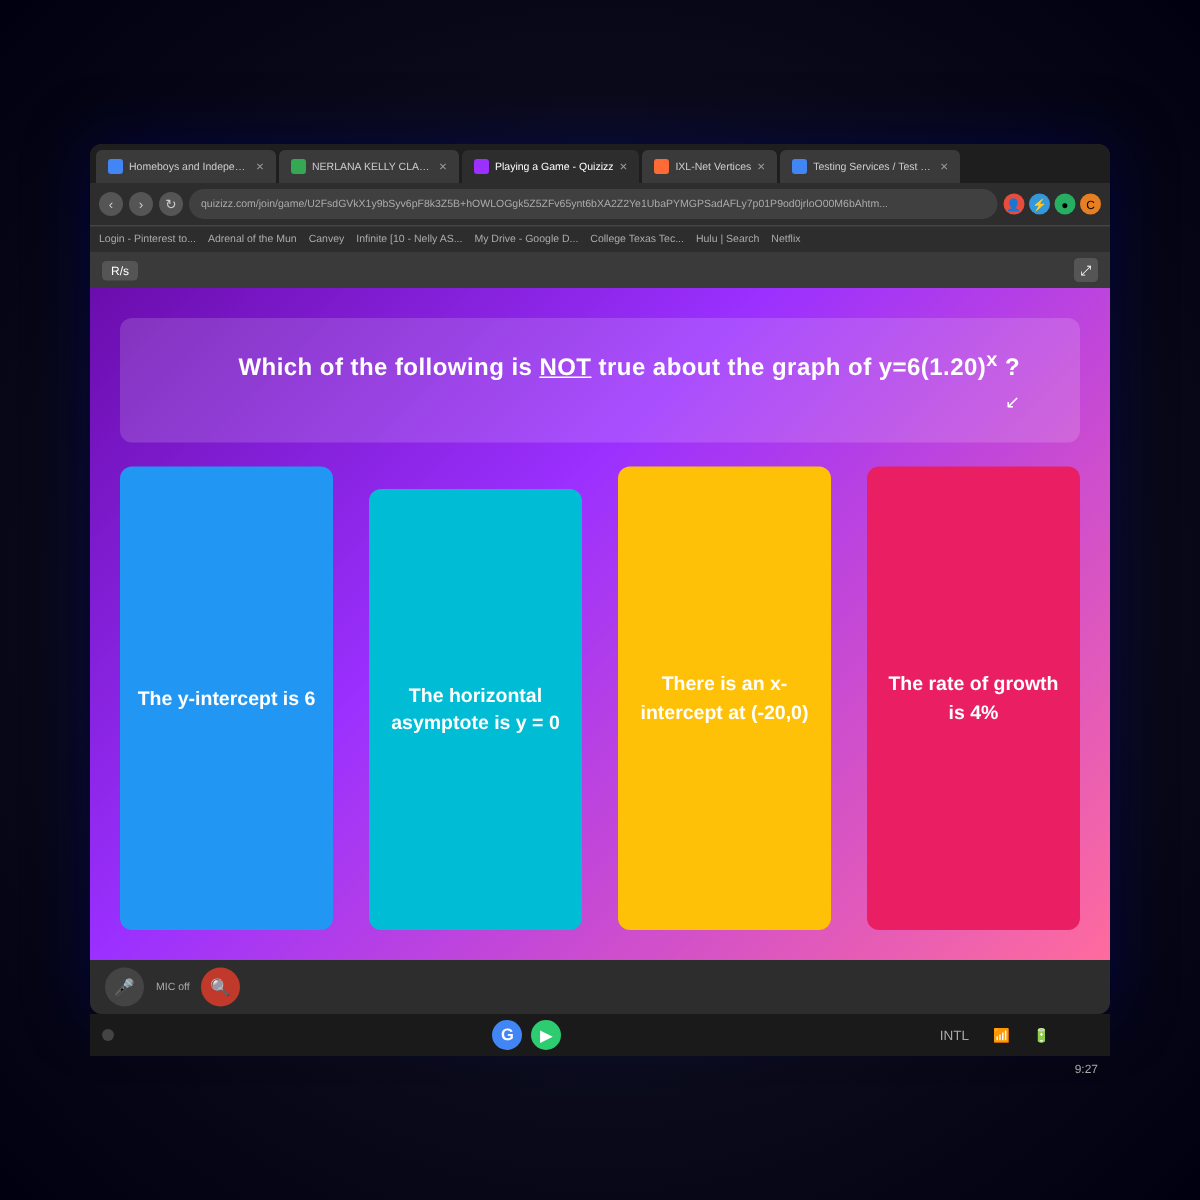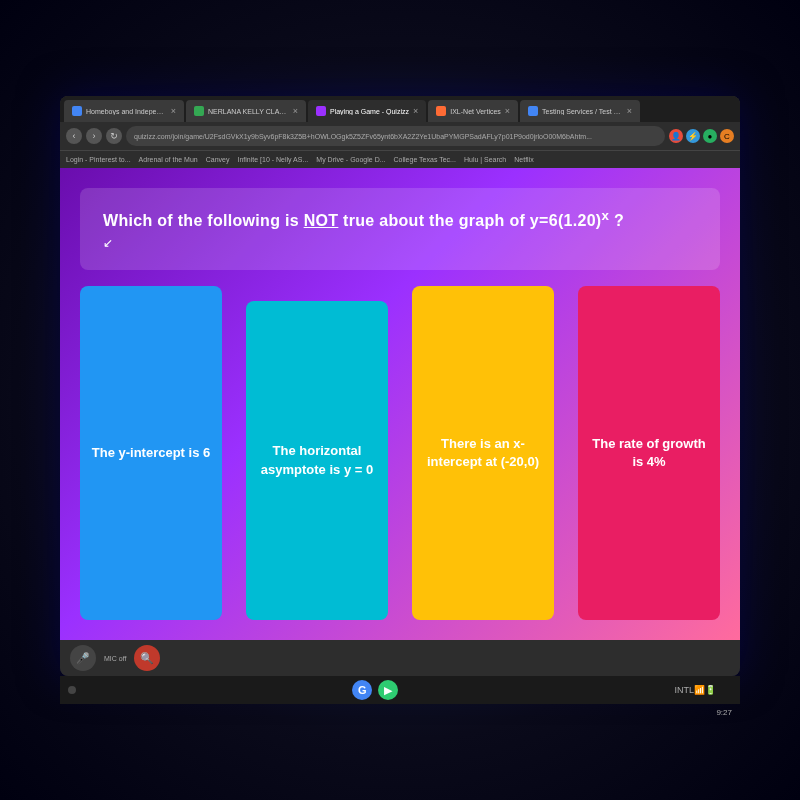--- a/index.html
+++ b/index.html
@@ -180,22 +180,22 @@
       background: linear-gradient(135deg, #6a0dad 0%, #9b30ff 40%, #ff6b9d 100%);
       display: flex;
       flex-direction: column;
       padding: 20px;
       gap: 16px;
     }
 
     .question-area {
       background: rgba(255,255,255,0.15);
       border-radius: 8px;
-      padding: 20px 23px;
-      text-align: left;
+      padding: 20px 40px;
+      text-align: right;
     }
 
     .question-text {
       color: #fff;
       font-size: 16px;
       font-weight: bold;
       letter-spacing: 0.3px;
     }
 
     .question-text u {
@@ -320,21 +320,21 @@
       background: #444;
       display: flex;
       align-items: center;
       justify-content: center;
       font-size: 11px;
     }
 
     .taskbar-right {
       display: flex;
       align-items: center;
-      gap: 0;
+      gap: 16px;
       font-size: 8px;
       color: #aaa;
     }
 
     .taskbar-right-icon {
       font-size: 9px;
       color: #aaa;
     }
 
     .time-display {
@@ -398,20 +398,25 @@
       <span class="bookmark-item">Adrenal of the Mun</span>
       <span class="bookmark-item">Canvey</span>
       <span class="bookmark-item">Infinite [10 - Nelly AS...</span>
       <span class="bookmark-item">My Drive - Google D...</span>
       <span class="bookmark-item">College Texas Tec...</span>
       <span class="bookmark-item">Hulu | Search</span>
       <span class="bookmark-item">Netflix</span>
     </div>
   </div>
 
+  <div class="game-toolbar">
+    <button class="game-btn">R/s</button>
+    <div style="flex:1;"></div>
+    <div style="width:16px;height:16px;border-radius:3px;background:#555;display:flex;align-items:center;justify-content:center;font-size:9px;color:#fff;cursor:pointer;">⤢</div>
+  </div>
 
   <div class="game-content">
 
     <div class="question-area">
       <div class="question-text">
         Which of the following is <u>NOT</u> true about the graph of y=6(1.20)<sup>x</sup> ?
       </div>
       <div class="cursor-indicator">↙</div>
     </div>
 

